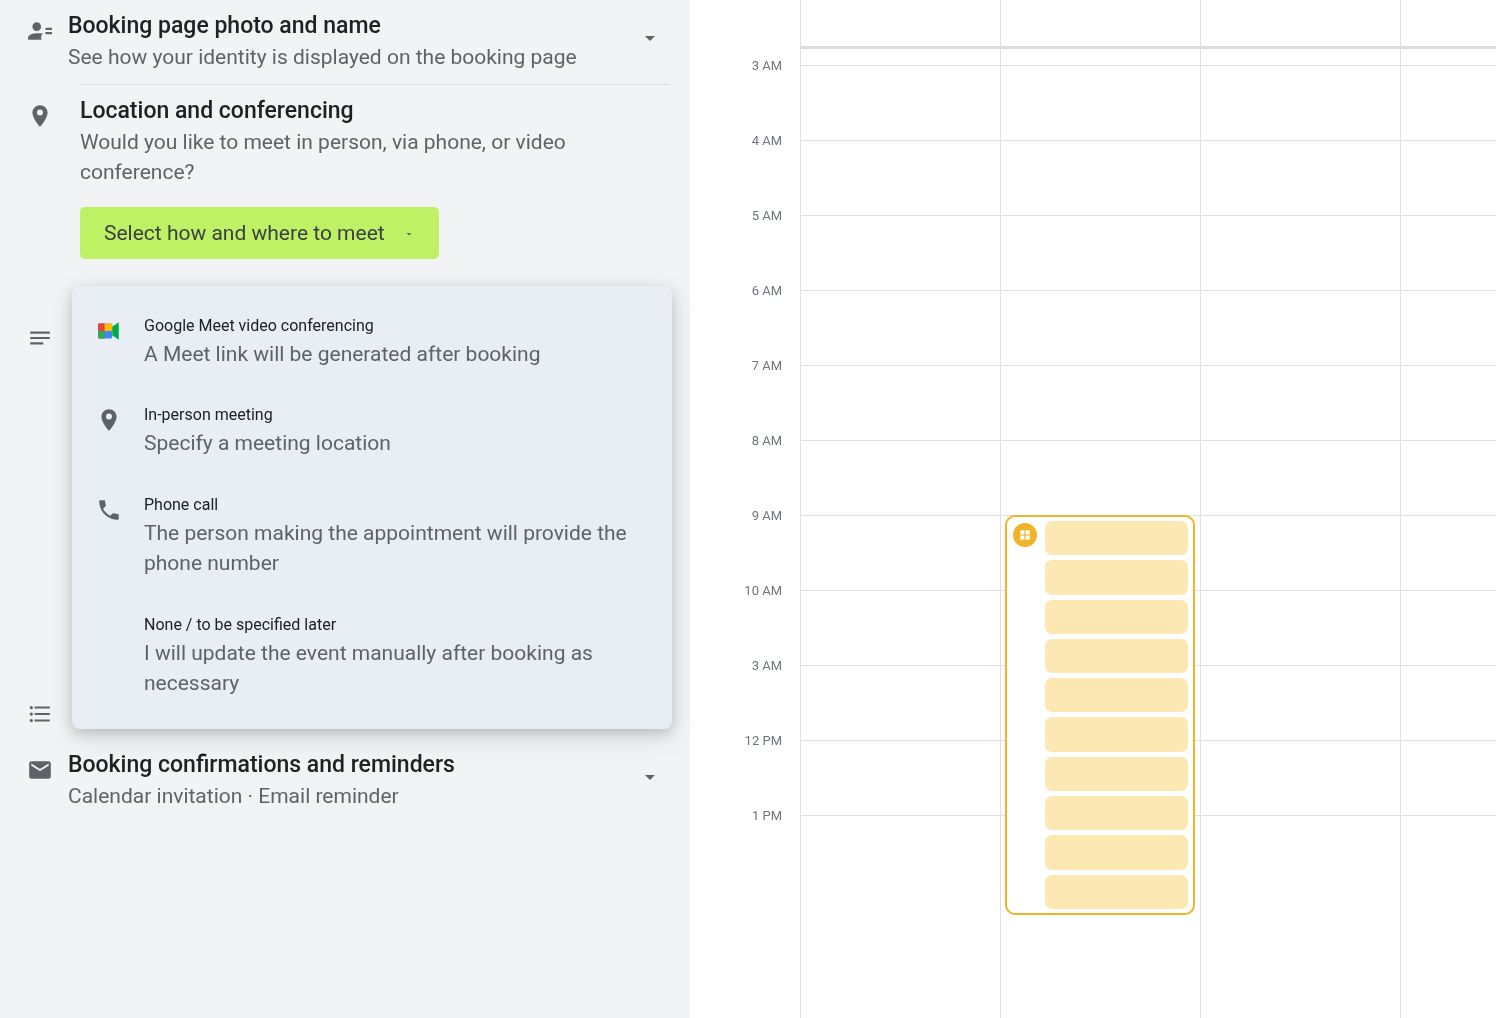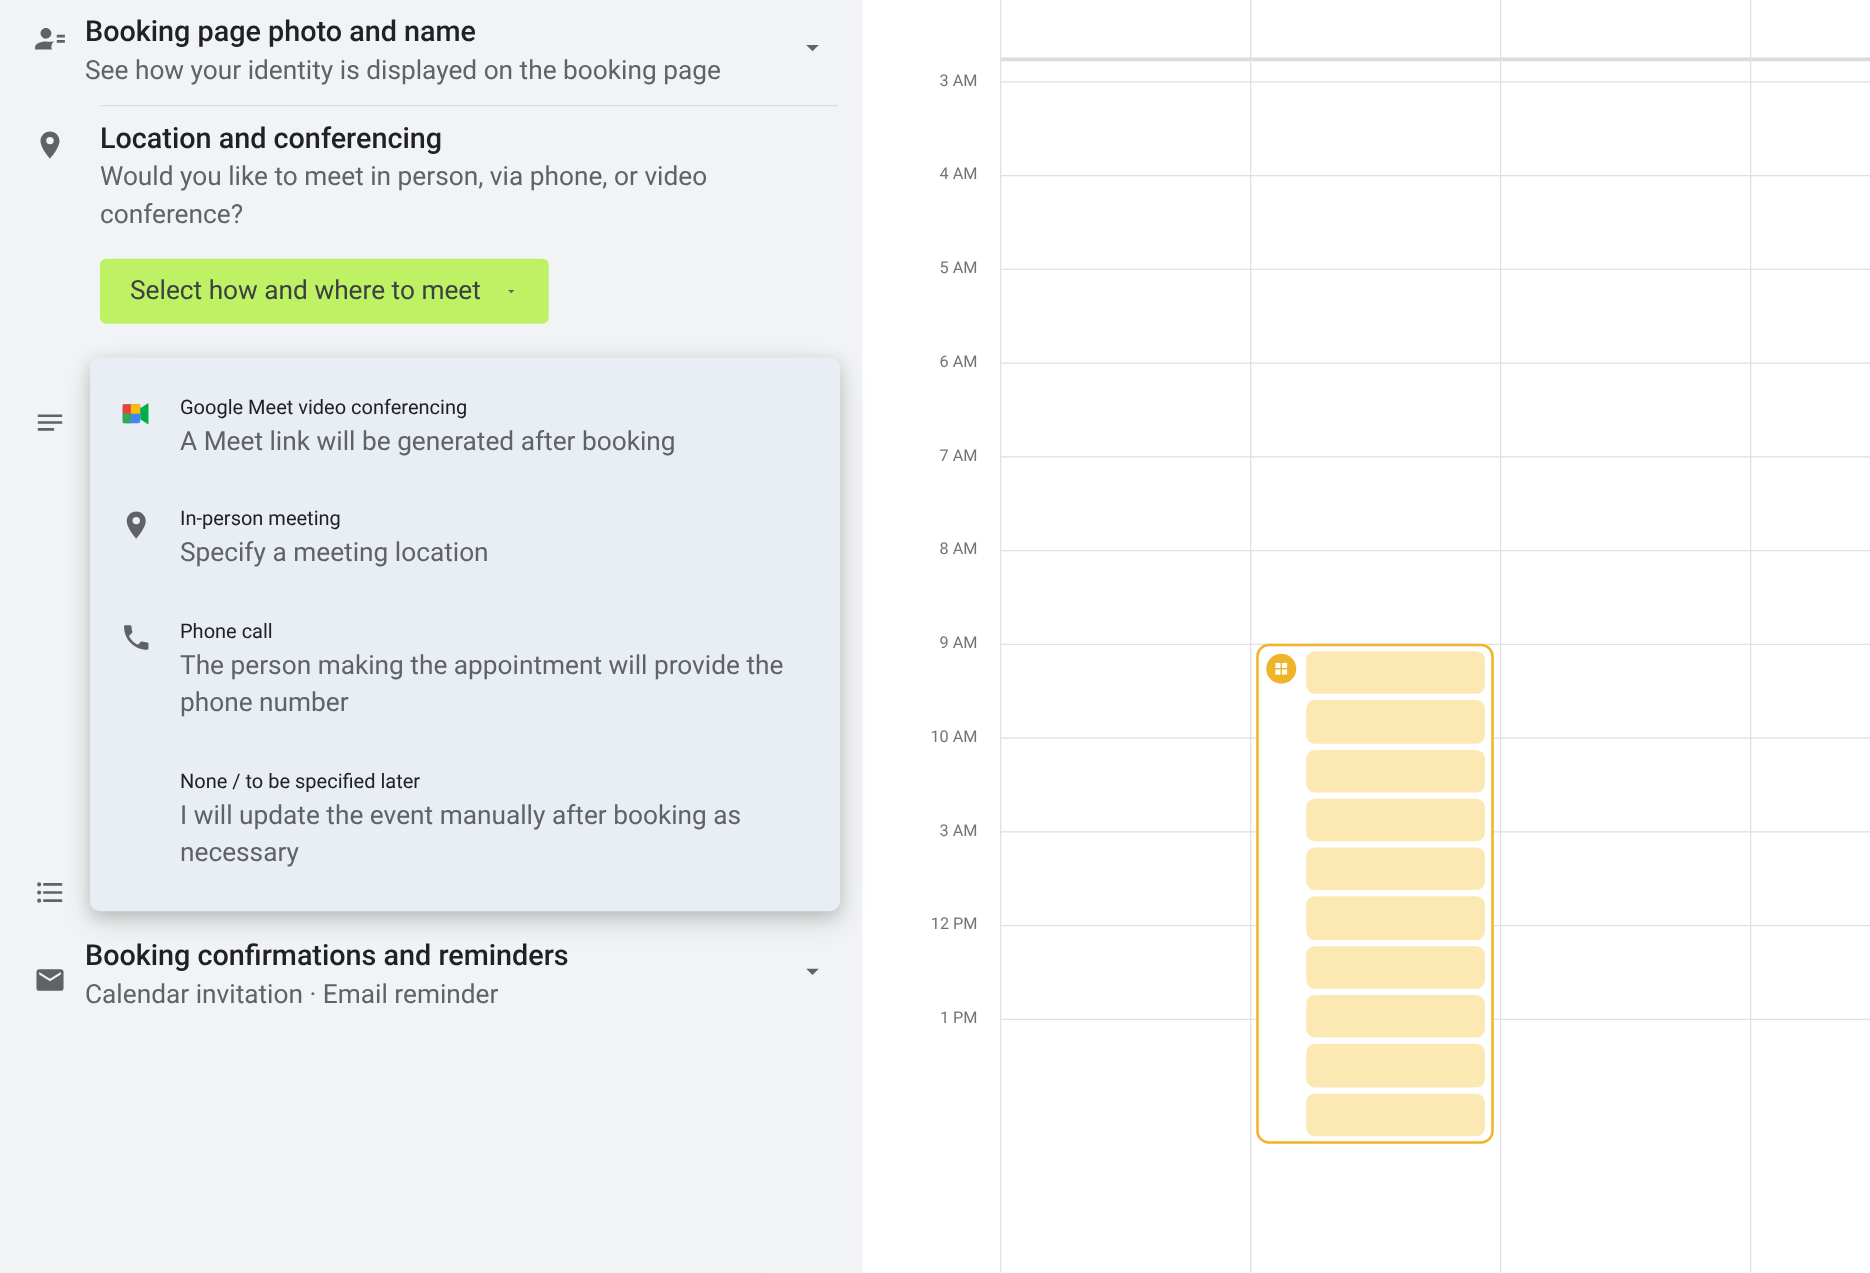--- a/index.html
+++ b/index.html
@@ -235,21 +235,21 @@
 
   <div class="section" style="margin-top:320px;">
     <div class="section-icon">
       <svg viewBox="0 0 24 24">
           <path d="M4 10.5c-.8 0-1.5.7-1.5 1.5s.7 1.5 1.5 1.5 1.5-.7 1.5-1.5-.7-1.5-1.5-1.5zm0-6C3.2 4.5 2.5 5.2 2.5 6S3.2 7.5 4 7.5 5.5 6.8 5.5 6 4.8 4.5 4 4.5zm0 12c-.8 0-1.5.7-1.5 1.5S3.2 19.5 4 19.5s1.5-.7 1.5-1.5-.7-1.5-1.5-1.5zM7 19h14v-2H7v2zm0-6h14v-2H7v2zm0-8v2h14V5H7z"></path>
         </svg>
     </div>
     <div class="section-body"></div>
   </div>
 
-  <div class="section" style="margin-top:0;align-items:center;">
+  <div class="section" style="margin-top:0;">
     <div class="section-icon">
       <svg viewBox="0 0 24 24">
           <path d="M20 4H4c-1.1 0-2 .9-2 2v12c0 1.1.9 2 2 2h16c1.1 0 2-.9 2-2V6c0-1.1-.9-2-2-2zm0 4-8 5-8-5V6l8 5 8-5v2z"></path>
         </svg>
     </div>
     <div class="section-body">
       <div class="section-title">Booking confirmations and reminders</div>
       <div class="section-subtitle">Calendar invitation · Email reminder</div>
     </div>
     <div class="chevron">

